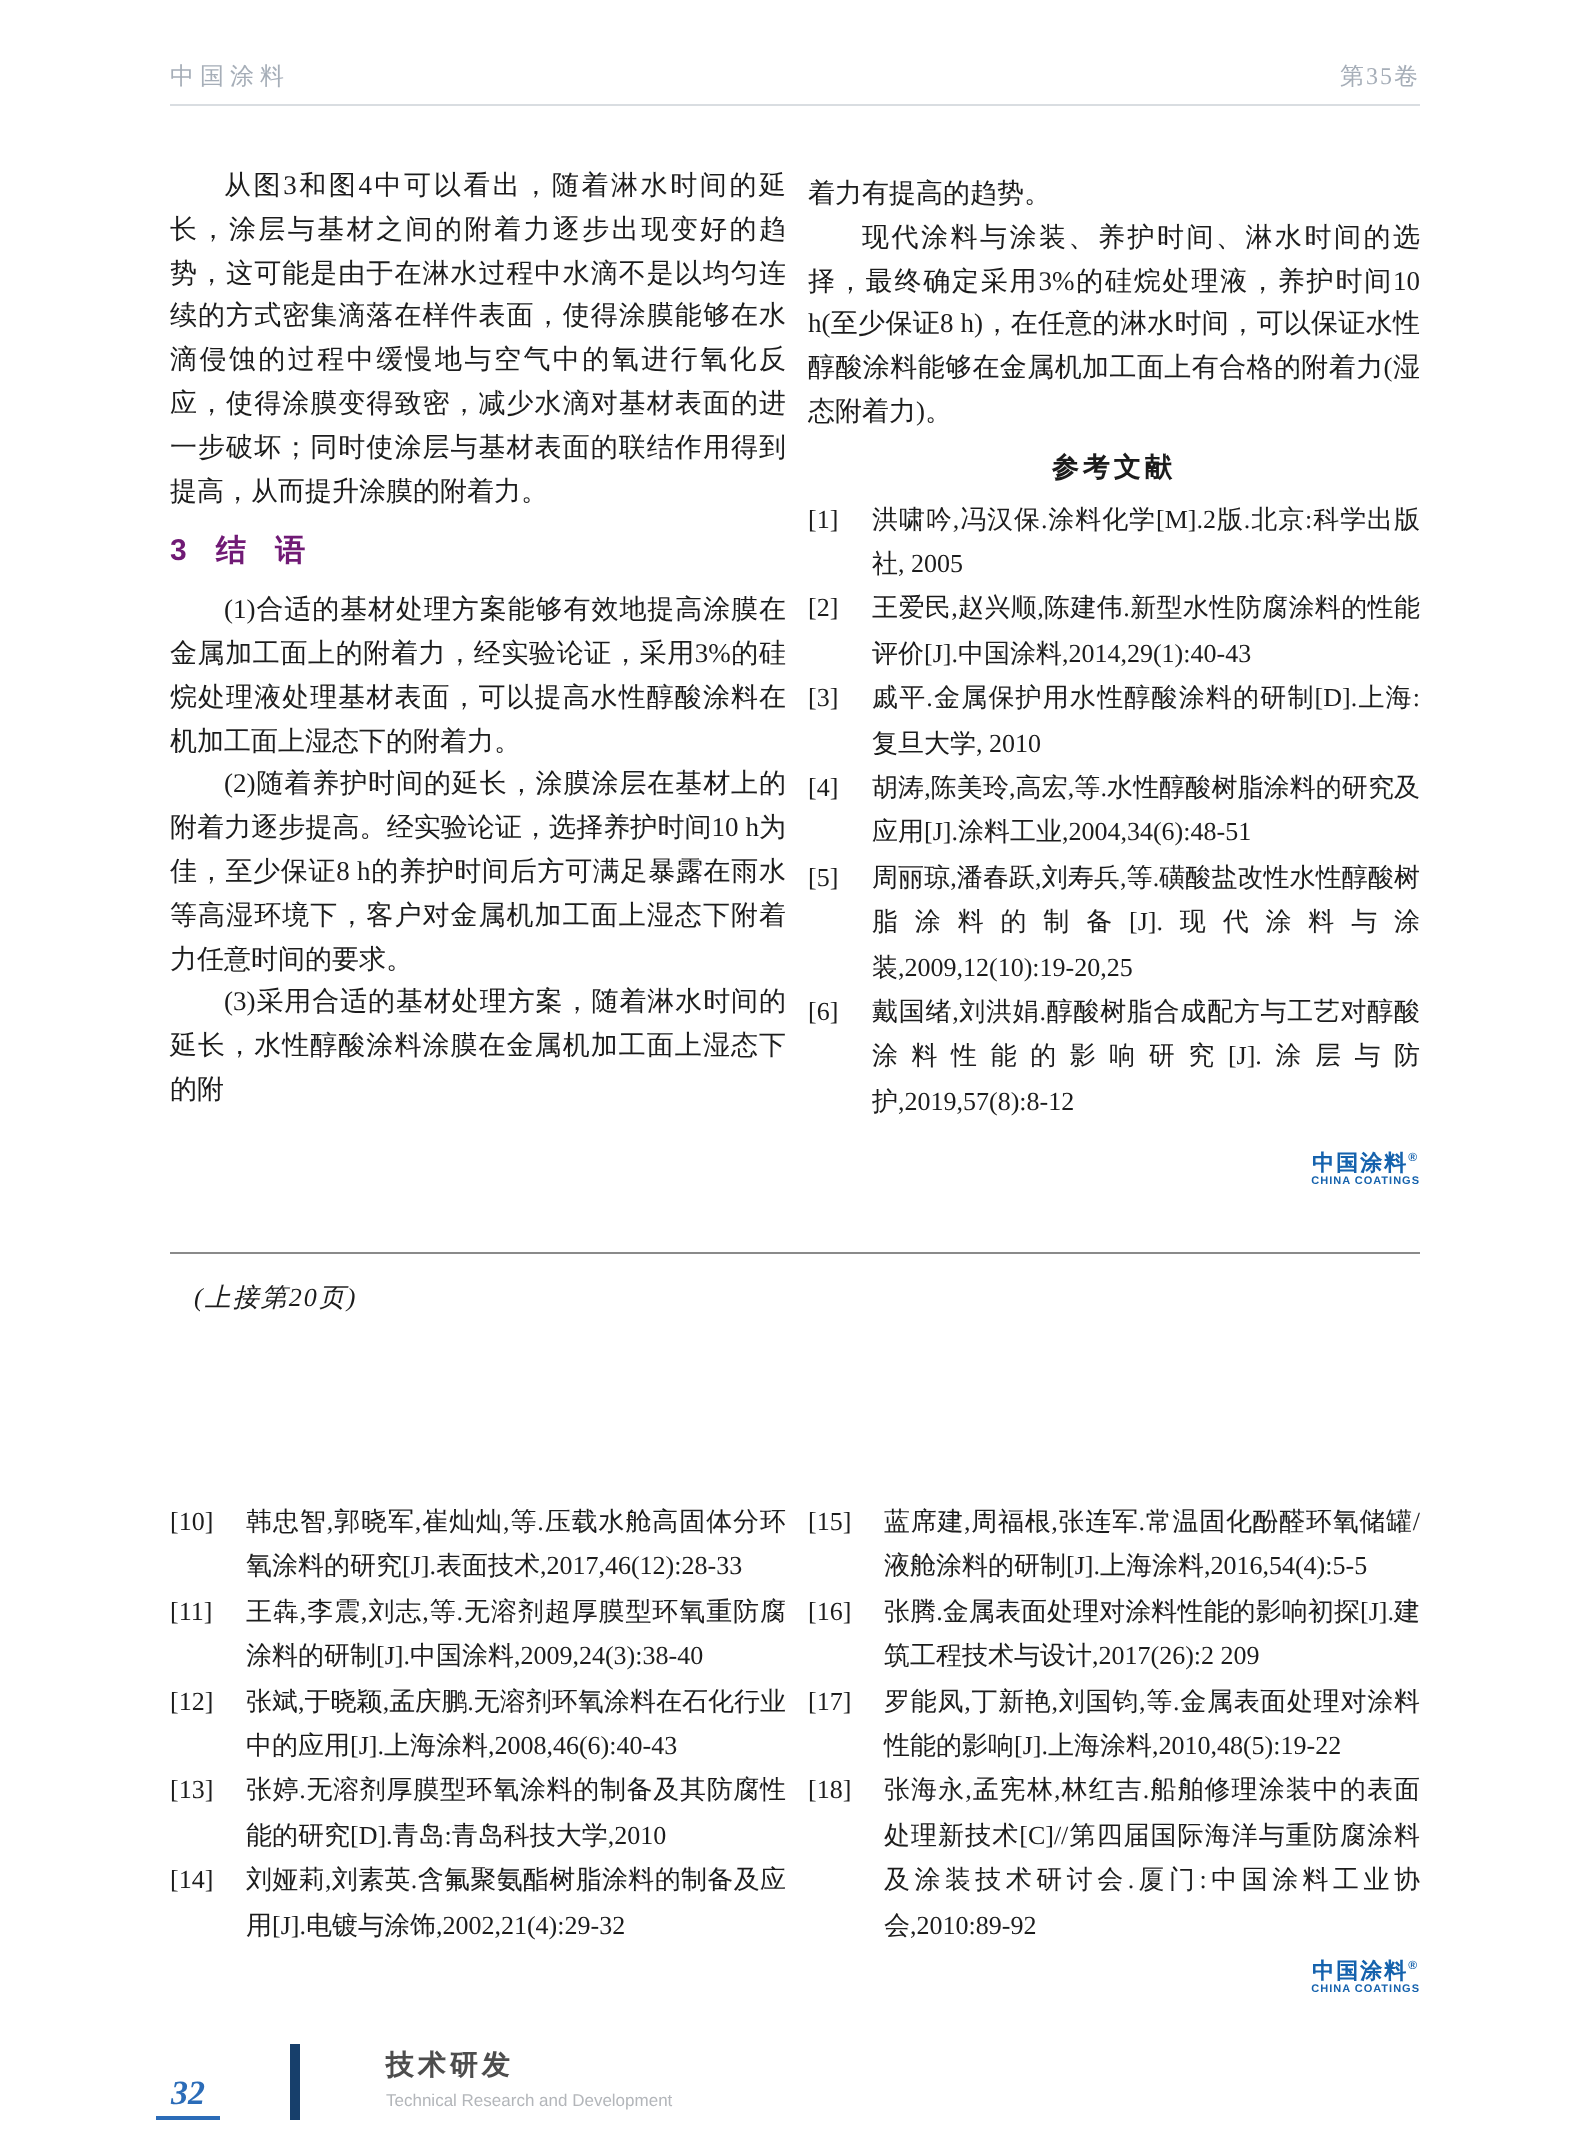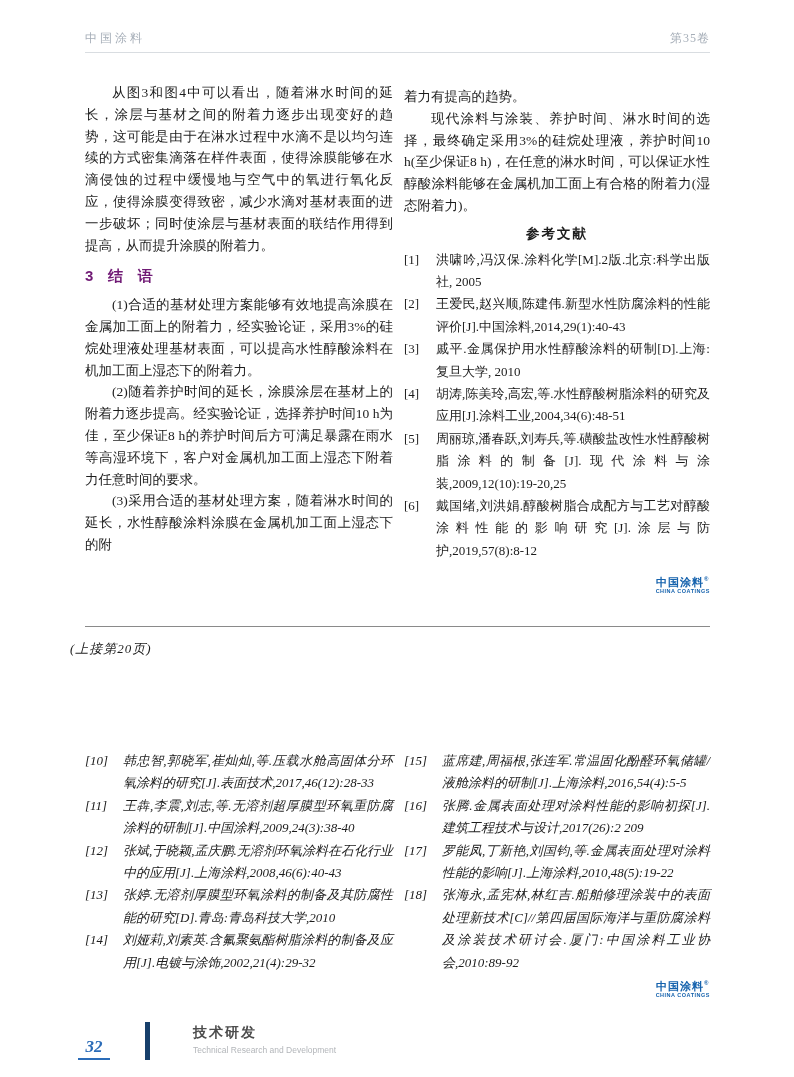--- a/index.html
+++ b/index.html
@@ -32,36 +32,36 @@
     font-size:15px;font-weight:bold;color:#701a75;
     letter-spacing:.35em;font-family:"Liberation Sans","DejaVu Sans",sans-serif;
   }
   .ref-heading{
     margin:6px 0 4px 0;text-align:center;
     font-size:13.5px;font-weight:bold;letter-spacing:2px;
   }
   
   .ref-list{list-style:none;margin:0;padding:0;font-size:13px;line-height:22.4px;}
   .ref{position:relative;padding-left:32px;text-align:justify;margin:0;}
-  .lower .ref{padding-left:38px;font-style:italic;}
+  .lower .ref{padding-left:38px;}
   .ref-num{position:absolute;left:0;top:0;}
   
   .logo{
     text-align:center;color:#1562ad;
     font-family:"Liberation Sans","DejaVu Sans",sans-serif;
     display:inline-block;line-height:1.1;
   }
   .logo-wrap{text-align:right;margin-top:14px;}
   .logo-cn{font-size:11px;font-weight:bold;letter-spacing:1px;}
   .logo-cn sup{font-size:6px;}
   .logo-en{font-size:5.5px;font-weight:bold;letter-spacing:.5px;}
   
   .mid-divider{position:absolute;left:85px;top:626px;width:625px;border-top:1.5px solid #8a8a8a;}
   .continuation{
-    position:absolute;left:70px;top:640px;
+    position:absolute;left:97px;top:640px;
     font-size:13px;font-style:italic;letter-spacing:1px;
   }
   
   .footer{position:absolute;left:78px;top:1022px;display:flex;align-items:stretch;height:38px;gap:35px;}
   .page-num-wrap{
     display:flex;align-items:flex-end;justify-content:center;
     width:32px;border-bottom:2px solid #2b6cb8;padding-bottom:1px;
   }
   .page-num{
     font-size:17px;font-weight:bold;font-style:italic;color:#2b6cb8;

